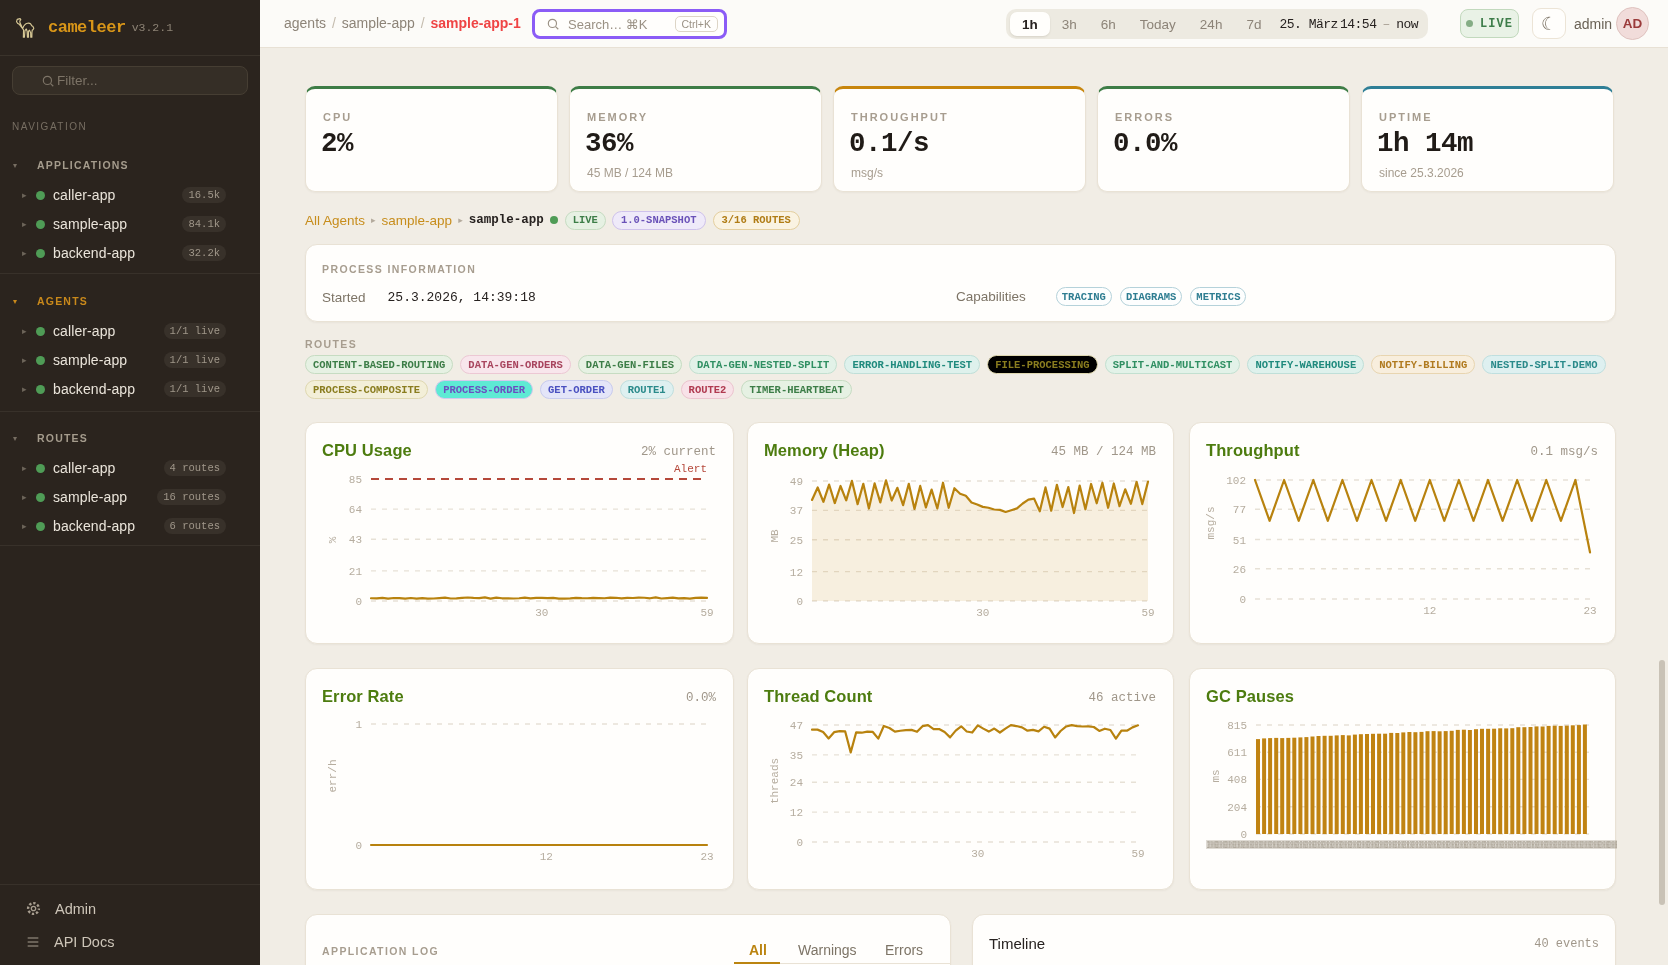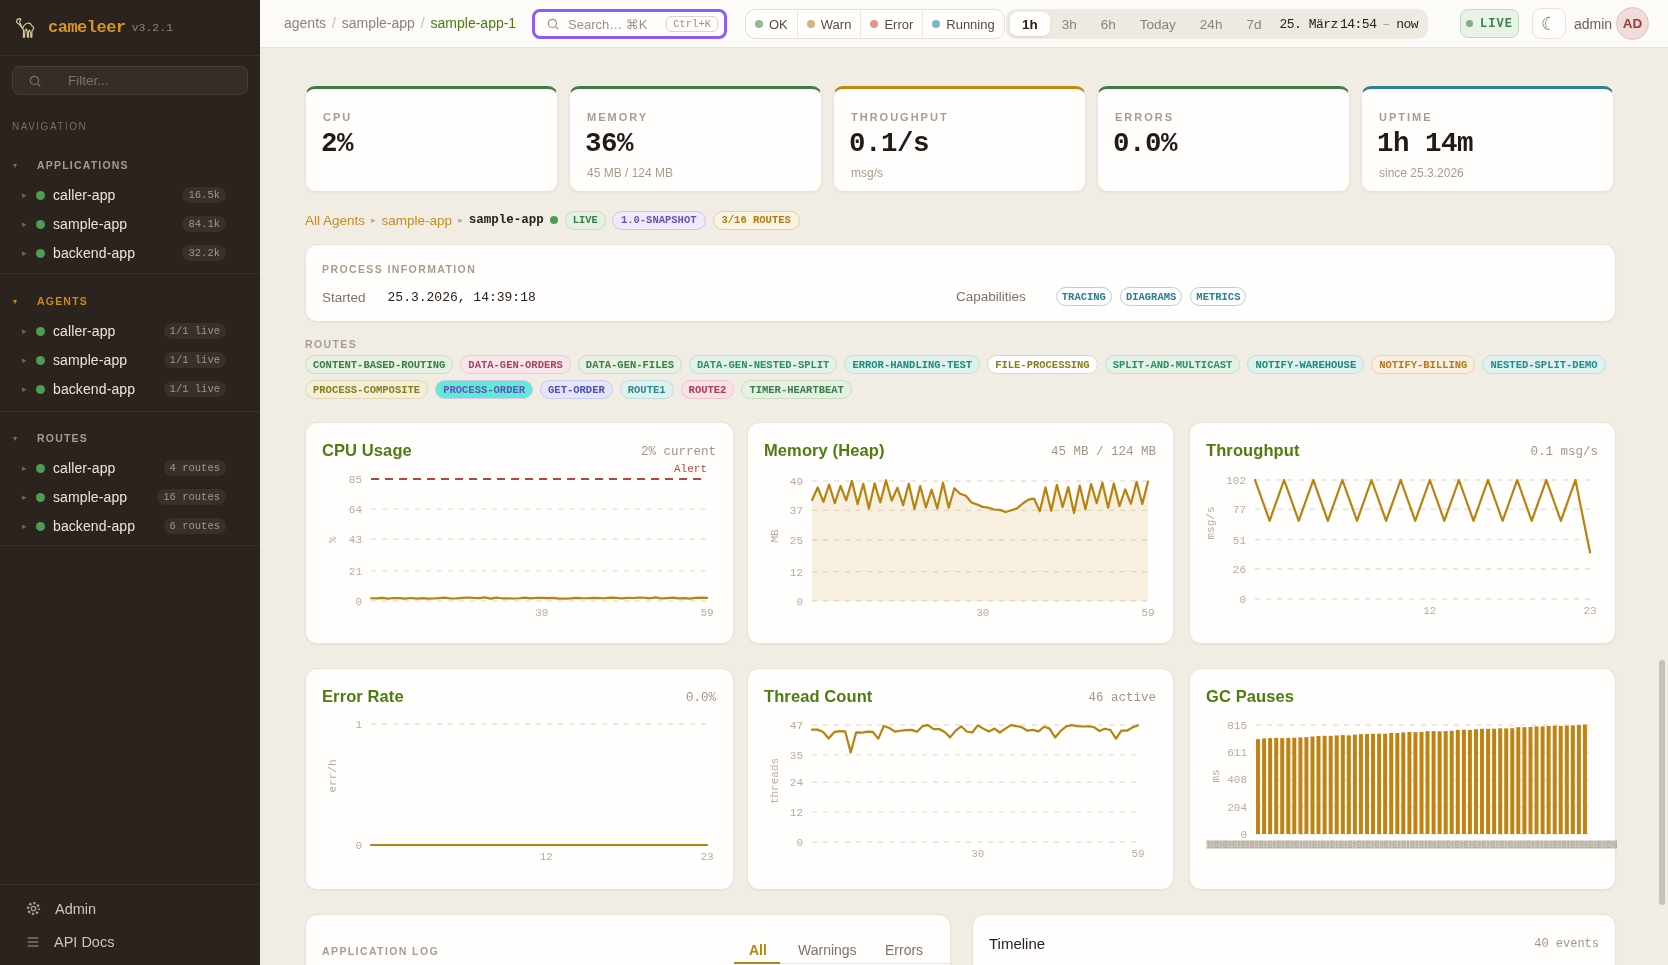--- a/index.html
+++ b/index.html
@@ -1,40 +1,40 @@
 <!DOCTYPE html>
 <html><head><meta charset="utf-8"><style>
 *{margin:0;padding:0;box-sizing:border-box}
 html,body{width:1668px;height:965px;overflow:hidden}
 body{font-family:"Liberation Sans",sans-serif;background:#f1ede5;position:relative;color:#272220}
 #sb{position:absolute;left:0;top:0;width:260px;height:965px;background:#2b241e;z-index:5}
 #logo{position:absolute;left:0;top:0;width:260px;height:56px;border-bottom:1px solid #3a332b;display:flex;align-items:center;padding-left:13px}
 #lg1{font-family:"Liberation Mono",monospace;font-weight:bold;color:#d99618;font-size:17px;margin-left:7px;letter-spacing:-0.5px}
 #lg2{font-family:"Liberation Mono",monospace;color:#8d8375;font-size:11.5px;margin-left:6px}
-#filter{position:absolute;left:12px;top:66px;width:236px;height:29px;background:#352e26;border:1px solid #463e33;border-radius:8px;display:flex;align-items:center;padding-left:15px;gap:26px}
+#filter{position:absolute;left:12px;top:66px;width:236px;height:29px;background:#352e26;border:1px solid #463e33;border-radius:8px;display:flex;align-items:center;padding-left:28px;gap:2px}
 #filter span{color:#7d7467;font-size:13.5px}
 .navlab{position:absolute;left:12px;top:121px;font-size:10px;font-weight:normal;letter-spacing:1.5px;color:#776e62}
 .sec{position:absolute;left:13px;height:20px;display:flex;align-items:center}
 .seccar{font-size:8px;color:#776e62;width:24px}
 .sech{font-size:10.5px;font-weight:bold;letter-spacing:1.2px;color:#a59c8d}
 .sbi{position:absolute;left:22px;width:204px;height:22px;display:flex;align-items:center}
 .car{color:#6d655a;font-size:9px;width:14px}
 .dot{width:9px;height:9px;border-radius:50%;background:#4f9c56;margin-right:8px}
 .nm{color:#eae4da;font-size:14px;letter-spacing:0.1px}
 .bdg{margin-left:auto;font-family:"Liberation Mono",monospace;font-size:10.5px;color:#a0978a;background:#38312a;border-radius:9px;padding:2px 6px}
 .sep{position:absolute;left:0;width:260px;border-top:1px solid #38312a}
 #sbfoot{position:absolute;left:0;top:884px;width:260px;border-top:1px solid #38312a}
 .fitem{position:absolute;left:25px;display:flex;align-items:center;gap:13px;color:#cdc5b8;font-size:14.5px}
 #top{position:absolute;left:260px;top:0;width:1408px;height:48px;background:#fcfbf8;border-bottom:1px solid #e8e1d5;z-index:4}
 #crumb{position:absolute;left:24px;top:15px;font-size:14px;color:#8d8478}
 #crumb i{font-style:normal;color:#c4bcae;margin:0 2px}
-#crumb b{color:#4d7c0f;font-weight:normal}
+#crumb b{color:#ef4444;font-weight:bold}
 #search{position:absolute;left:272px;top:9px;width:195px;height:30px;background:#fffefc;border:3px solid #8b5cf6;border-radius:8px;display:flex;align-items:center;padding:0 6px 0 11px;gap:8px}
 .sph{color:#9a9184;font-size:13px}
-.kbd{margin-left:auto;font-family:Liberation Mono, monospace;font-size:10.5px;color:#9a9184;border:1px solid #ddd5c6;border-radius:5px;padding:1px 6px}
+.kbd{margin-left:auto;font-family:Liberation Sans, sans-serif;font-size:10.5px;color:#9a9184;border:1px solid #ddd5c6;border-radius:5px;padding:1px 6px}
 #segs{position:absolute;left:485px;top:9px;height:30px;background:#fffefc;border:1px solid #e5ddd0;border-radius:10px;display:flex;align-items:center}
 .seg{display:flex;align-items:center;gap:6px;font-size:13px;color:#554e44;padding:0 9px;height:30px;border-right:1px solid #eee7da}
 .seg.last{border-right:none}
 .d{width:8px;height:8px;border-radius:50%}
 #trange{position:absolute;left:746px;top:9px;height:30px;background:#edeae1;border-radius:10px;display:flex;align-items:center;padding:0 4px}
 .tr{font-size:13.5px;color:#8d8478;padding:0 12px;height:24px;display:flex;align-items:center;border-radius:7px}
 .tr.on{background:#fffefc;color:#272220;font-weight:bold;box-shadow:0 1px 2px rgba(60,50,30,.12)}
 .date{font-family:"Liberation Mono",monospace;font-size:13px;color:#272220;margin:0 6px;letter-spacing:-0.5px}
 .dash{color:#a89f92;font-family:"Liberation Mono",monospace;font-size:13px}
 #live{position:absolute;left:1200px;top:9px;width:59px;height:29px;background:#e9f2e6;border:1px solid #c2d9bd;border-radius:8px;display:flex;align-items:center;justify-content:center;gap:7px;font-family:"Liberation Mono",monospace;font-size:12px;font-weight:bold;color:#3e7d4a;letter-spacing:1px}
@@ -206,26 +206,20 @@
 <header id="top">
  <div id="crumb">agents <i>/</i> sample-app <i>/</i> <b>sample-app-1</b></div>
  <div id="search">
       <svg width="14" height="14" viewBox="0 0 24 24" fill="none" stroke="#9a9184" stroke-width="2">
         <circle cx="11" cy="11" r="7"></circle>
         <path d="M21 21l-4.5-4.5"></path>
       </svg>
       <span class="sph">Search… ⌘K</span>
       <span class="kbd">Ctrl+K</span>
     </div>
- <div id="segs">
-  <div class="seg"><span class="d" style="background:#8fbb90"></span>OK</div>
-  <div class="seg"><span class="d" style="background:#ddb27e"></span>Warn</div>
-  <div class="seg"><span class="d" style="background:#e2958c"></span>Error</div>
-  <div class="seg last"><span class="d" style="background:#82b7bf"></span>Running</div>
- </div>
  <div id="trange">
   <span class="tr on">1h</span>
       <span class="tr">3h</span>
       <span class="tr">6h</span>
       <span class="tr">Today</span>
       <span class="tr">24h</span>
       <span class="tr">7d</span>
   <span class="date">25. März 14:54</span>
       <span class="dash">–</span>
       <span class="date">now</span>
@@ -284,21 +278,21 @@
  </div>
 </div>
 <div id="routeslab">ROUTES</div>
 <div id="routes">
     <div class="rrow">
       <span class="pill" style="color:#3c7d47;background:#e6f1e3;border-color:#c6dcc2">CONTENT-BASED-ROUTING</span>
       <span class="pill" style="color:#a8455e;background:#f8e6ec;border-color:#ecc8d4">DATA-GEN-ORDERS</span>
       <span class="pill" style="color:#3c7d47;background:#e6f1e3;border-color:#c6dcc2">DATA-GEN-FILES</span>
       <span class="pill" style="color:#2f8f62;background:#e2f2e8;border-color:#c2e0d0">DATA-GEN-NESTED-SPLIT</span>
       <span class="pill" style="color:#1f8a7d;background:#def1ec;border-color:#bfdfd8">ERROR-HANDLING-TEST</span>
-      <span class="pill" style="color:#8a7d1f;background:#ffffff;border-color:#dfd8b0">FILE-PROCESSING</span>
+      <span class="pill" style="color:#8a7d1f;background:#000000;border-color:#dfd8b0">FILE-PROCESSING</span>
       <span class="pill" style="color:#2f8f62;background:#e2f2e8;border-color:#c2e0d0">SPLIT-AND-MULTICAST</span>
       <span class="pill" style="color:#1f8a7d;background:#def1ec;border-color:#bfdfd8">NOTIFY-WAREHOUSE</span>
       <span class="pill" style="color:#b07a1f;background:#f8eedd;border-color:#e8d5b0">NOTIFY-BILLING</span>
       <span class="pill" style="color:#2a8a8a;background:#def0f0;border-color:#bfdfdf">NESTED-SPLIT-DEMO</span>
     </div>
     <div class="rrow">
       <span class="pill" style="color:#8a7d1f;background:#f3efd8;border-color:#dfd8b0">PROCESS-COMPOSITE</span>
       <span class="pill" style="color:#6a4fc0;background:#5eead4;border-color:#d4c8ee">PROCESS-ORDER</span>
       <span class="pill" style="color:#4a50c0;background:#e4e5f8;border-color:#c8cbee">GET-ORDER</span>
       <span class="pill" style="color:#2a8a8a;background:#def0f0;border-color:#bfdfdf">ROUTE1</span>

